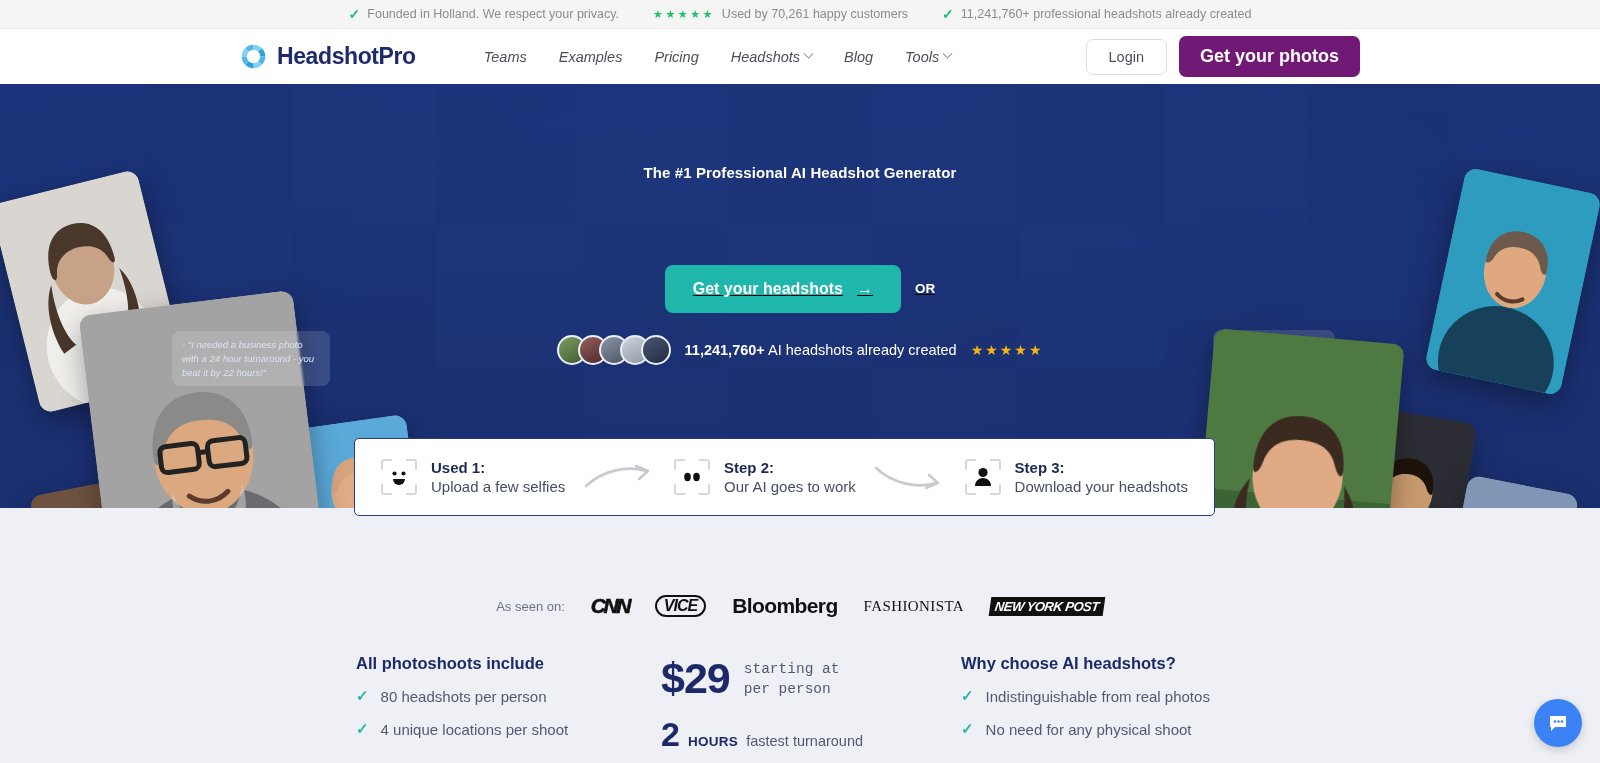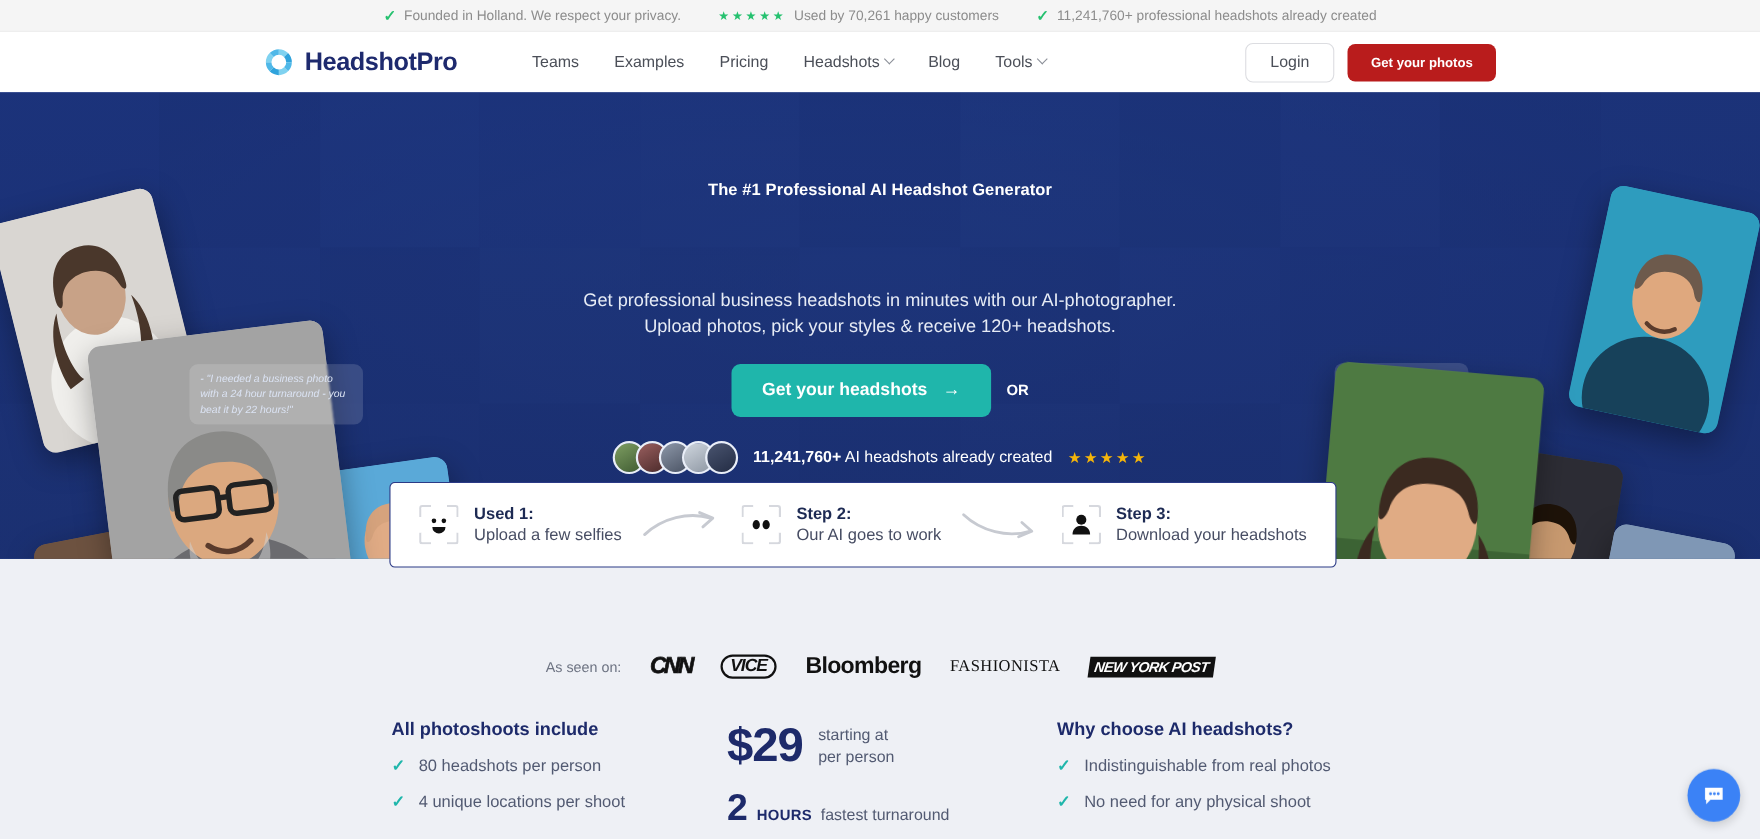--- a/index.html
+++ b/index.html
@@ -40,32 +40,32 @@
   .brand-mark { width: 27px; height: 27px; flex: 0 0 27px; }
   .brand-name {
     font-size: 23px; font-weight: 700; color: #1e2a6e; letter-spacing: -0.4px;
   }
   .nav {
     display: flex; align-items: center; gap: 32px;
     margin-left: 68px;
   }
   .nav-item {
     font-size: 14.5px; color: #4b4f58; display: flex; align-items: center; gap: 5px;
-    cursor: pointer; white-space: nowrap;
+    cursor: pointer; white-space: nowrap; font-style: italic;
   }
   .caret { display: inline-block; width: 7px; height: 7px; border-right: 1.4px solid #8b8f98;
            border-bottom: 1.4px solid #8b8f98; transform: rotate(45deg) translate(-2px,-2px); }
   .header-right { margin-left: auto; display: flex; align-items: center; gap: 12px; }
   .btn-login {
     border: 1px solid #dcdde1; background: #fff; border-radius: 7px;
     padding: 9px 22px; font-size: 14.5px; color: #4b4f58; cursor: pointer;
   }
   .btn-photos {
-    background: #b91c1c; color: #fff; border: none; border-radius: 7px;
-    padding: 10px 21px; font-size: 12px; font-weight: 700; cursor: pointer;
+    background: #701a75; color: #fff; border: none; border-radius: 7px;
+    padding: 10px 21px; font-size: 18px; font-weight: 700; cursor: pointer;
   }
 
   
   .hero {
     position: relative;
     height: 424px;
     background:
       radial-gradient(ellipse 70% 90% at 50% 40%, rgba(28,54,140,0.55), rgba(23,44,116,0.92) 70%),
       linear-gradient(160deg, #2a4a9e 0%, #23407f 40%, #1b3270 100%);
     overflow: hidden;
@@ -78,21 +78,21 @@
   .hero-overlay { position:absolute; inset:0;
      background: linear-gradient(180deg, rgba(26,48,118,0.55), rgba(26,46,110,0.80)); }
 
   .hero-inner { position: relative; z-index: 5; text-align: center; padding-top: 80px; }
   .eyebrow { font-size: 15px; color: #ffffff; font-weight: 600; letter-spacing: .1px; }
   .h1 {
     font-size: 42px; line-height: 1.07; font-weight: 700; color: #fff;
     margin-top: 18px; letter-spacing: -0.6px;
   }
   .sub { margin-top: 18px; font-size: 16.5px; line-height: 1.45; color: #e6ebf5; }
-  .cta-row { margin-top: 21px; display: flex; align-items: center; justify-content: center; gap: 14px; }
+  .cta-row { margin-top: 21px; display: flex; align-items: center; justify-content: center; gap: 14px; text-decoration: underline; }
   .btn-teal {
     background: #1fb6ab; color: #fff; border: none; border-radius: 8px;
     padding: 15px 28px; font-size: 16px; font-weight: 700; cursor: pointer;
     display: flex; align-items: center; gap: 14px;
   }
   .or-label { color: #fff; font-weight: 700; font-size: 13.5px; }
   .btn-ghost {
     background: rgba(255,255,255,0.13); color: #dfe6f3; border: none; border-radius: 8px;
     padding: 15px 26px; font-size: 14.5px; cursor: pointer;
   }
@@ -158,21 +158,21 @@
   .bottom { display: flex; padding: 36px 240px 0 356px; gap: 0; background:#eef0f5; }
   .col-a { width: 305px; }
   .col-b { width: 300px; }
   .col-c { flex: 1; }
   .col-title { font-size: 16.5px; font-weight: 700; color: #1d2a6a; margin-bottom: 14px; }
   .feat { display: flex; align-items: center; gap: 12px; margin-bottom: 15px;
           font-size: 15px; color: #525a72; }
   .tick { color: #1fb6ab; font-size: 15px; font-weight: 700; }
   .price-row { display: flex; align-items: center; gap: 14px; }
   .price { font-size: 43px; font-weight: 800; color: #1d2a6a; letter-spacing: -1px; }
-  .price-note { font-size: 14.5px; color: #525a72; line-height: 1.38; }
+  .price-note { font-size: 14.5px; color: #525a72; line-height: 1.38; font-family: Liberation Mono, monospace; }
   .hours-row { display: flex; align-items: baseline; gap: 8px; margin-top: 12px; }
   .hours-num { font-size: 34px; font-weight: 800; color: #1d2a6a; }
   .hours-lbl { font-size: 13.5px; font-weight: 800; color: #1d2a6a; letter-spacing: .3px; }
   .hours-note { font-size: 14.5px; color: #525a72; }
 
   
   .chat {
     position: fixed; right: 18px; bottom: 16px; width: 48px; height: 48px;
     border-radius: 50%; background: #3b82f6; display: flex; align-items: center;
     justify-content: center; cursor: pointer; box-shadow: 0 3px 10px rgba(0,0,0,.18);
@@ -378,24 +378,20 @@
       <ellipse cx="56" cy="70" rx="27" ry="32" fill="#dfae87"></ellipse>
       <path d="M29 64c0-20 12-30 27-30s27 10 27 30c0 5-4 3-6-1-4-10-12-13-21-13s-17 3-21 13c-2 4-6 6-6-1z" fill="#b98f5e"></path>
     </svg>
   </div>
 
   <div class="hero-inner">
     <div class="eyebrow">The #1 Professional AI Headshot Generator</div>
     <h1 class="h1">
       <br>
     </h1>
-    <p class="sub">
-      <span>Get professional business headshots in minutes with our AI-photographer.</span><br>
-      <span>Upload photos, pick your styles &amp; receive 120+ headshots.</span>
-    </p>
 
     <div class="cta-row">
       <button class="btn-teal">
         <span>Get your headshots</span>
         <span>→</span>
       </button>
       <span class="or-label">OR</span>
     </div>
 
     <div class="proof-row">

